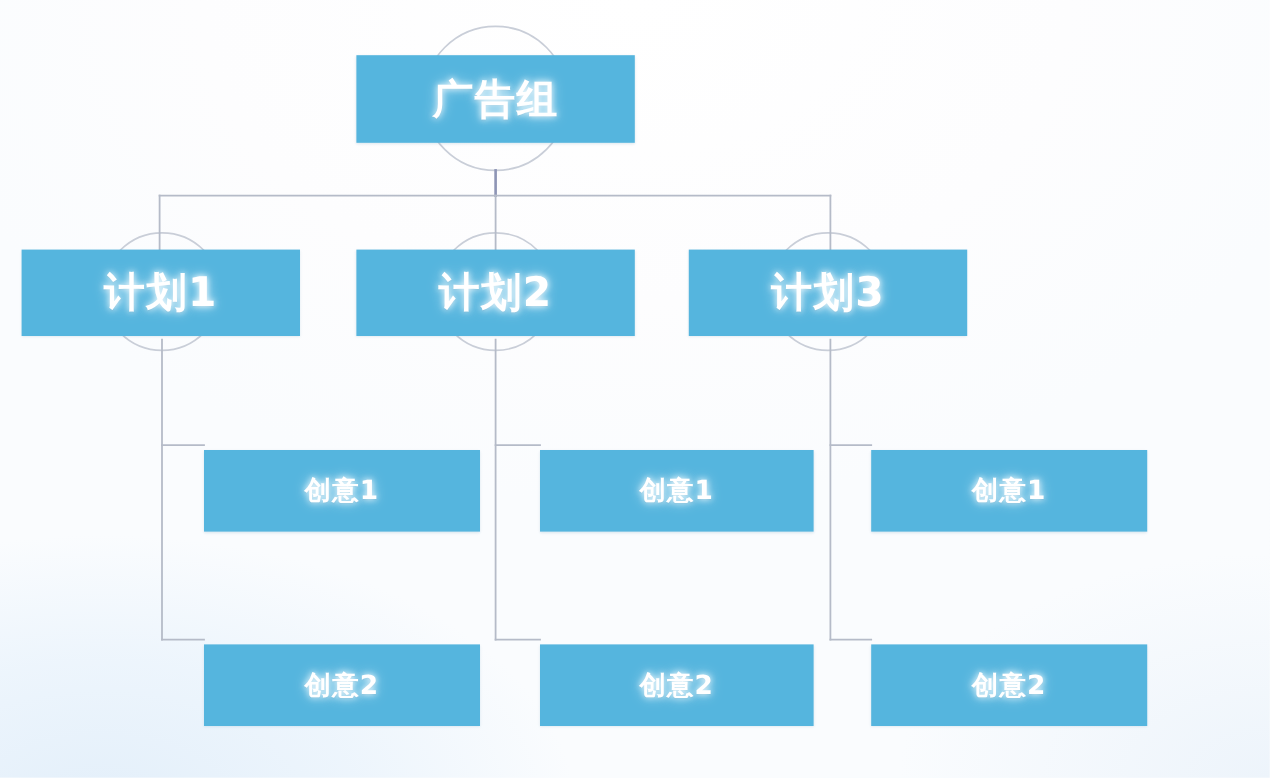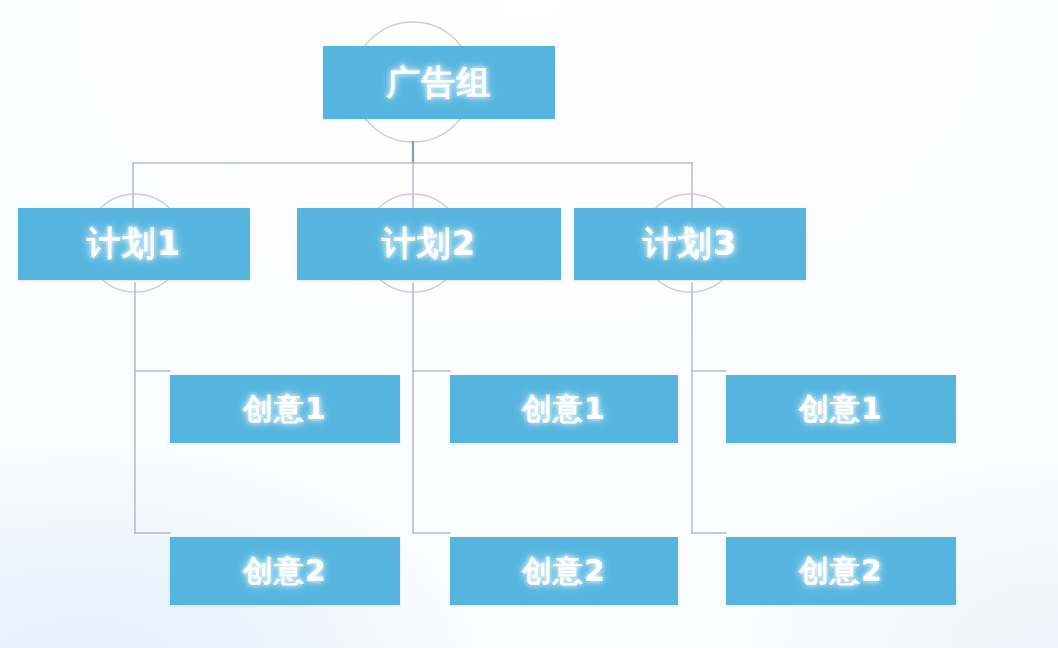--- a/index.html
+++ b/index.html
@@ -45,27 +45,26 @@
     letter-spacing: 1px;
     text-shadow:
       0 0 5px rgba(255,255,255,0.95),
       0 0 11px rgba(214,242,255,0.85),
       0 1px 1px rgba(60,130,165,0.30);
     box-shadow: 0 1px 2px rgba(80,140,170,0.18);
     z-index: 3;
   }
   .node-root {
     font-size: 34px;
-    margin-left: 26px;
   }
   .node-plan {
     font-size: 34px;
   }
   .node-creative {
-    font-size: 30px;
+    font-size: 22px;
   }
   #watermark {
     position: absolute;
     color: #e8514f;
     font-size: 17px;
     font-weight: bold;
     letter-spacing: 0.4px;
     white-space: nowrap;
     z-index: 5;
   }
@@ -104,21 +103,21 @@
 
       <path d="M692,283 L692,533"></path>
       <path d="M692,371 L726,371"></path>
       <path d="M692,533 L726,533"></path>
     </g>
   </svg>
 
   <div class="node node-root" style="left: 297px; top: 46px; width: 232px; height: 73px; background: rgb(85, 181, 222); color: rgb(255, 255, 255);">广告组</div>
 
   <div class="node node-plan" style="left: 18px; top: 208px; width: 232px; height: 72px; background: rgb(85, 181, 222); color: rgb(255, 255, 255); text-align: center;">计划1</div>
-  <div class="node node-plan" style="left: 297px; top: 208px; width: 264px; height: 72px; background: rgb(85, 181, 222); color: rgb(255, 255, 255);">计划2</div>
+  <div class="node node-plan" style="left: 297px; top: 208px; width: 232px; height: 72px; background: rgb(85, 181, 222); color: rgb(255, 255, 255);">计划2</div>
   <div class="node node-plan" style="left: 574px; top: 208px; width: 232px; height: 72px; background: rgb(85, 181, 222); color: rgb(255, 255, 255); text-align: center;">计划3</div>
 
   <div class="node node-creative" style="left: 170px; top: 375px; width: 230px; height: 68px; background: rgb(85, 181, 222); color: rgb(255, 255, 255);">创意1</div>
   <div class="node node-creative" style="left: 450px; top: 375px; width: 228px; height: 68px; background: rgb(85, 181, 222); color: rgb(255, 255, 255);">创意1</div>
   <div class="node node-creative" style="left: 726px; top: 375px; width: 230px; height: 68px; background: rgb(85, 181, 222); color: rgb(255, 255, 255);">创意1</div>
   <div class="node node-creative" style="left: 170px; top: 537px; width: 230px; height: 68px; background: rgb(85, 181, 222); color: rgb(255, 255, 255);">创意2</div>
   <div class="node node-creative" style="left: 450px; top: 537px; width: 228px; height: 68px; background: rgb(85, 181, 222); color: rgb(255, 255, 255);">创意2</div>
   <div class="node node-creative" style="left: 726px; top: 537px; width: 230px; height: 68px; background: rgb(85, 181, 222); color: rgb(255, 255, 255);">创意2</div>
 
 

